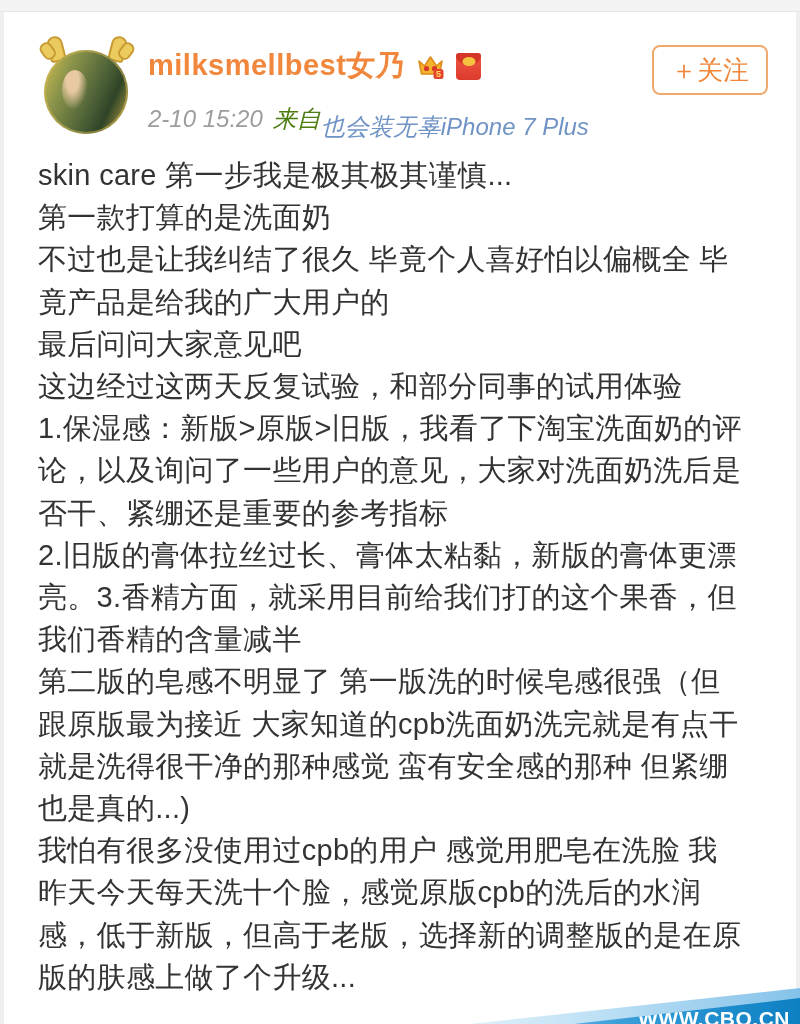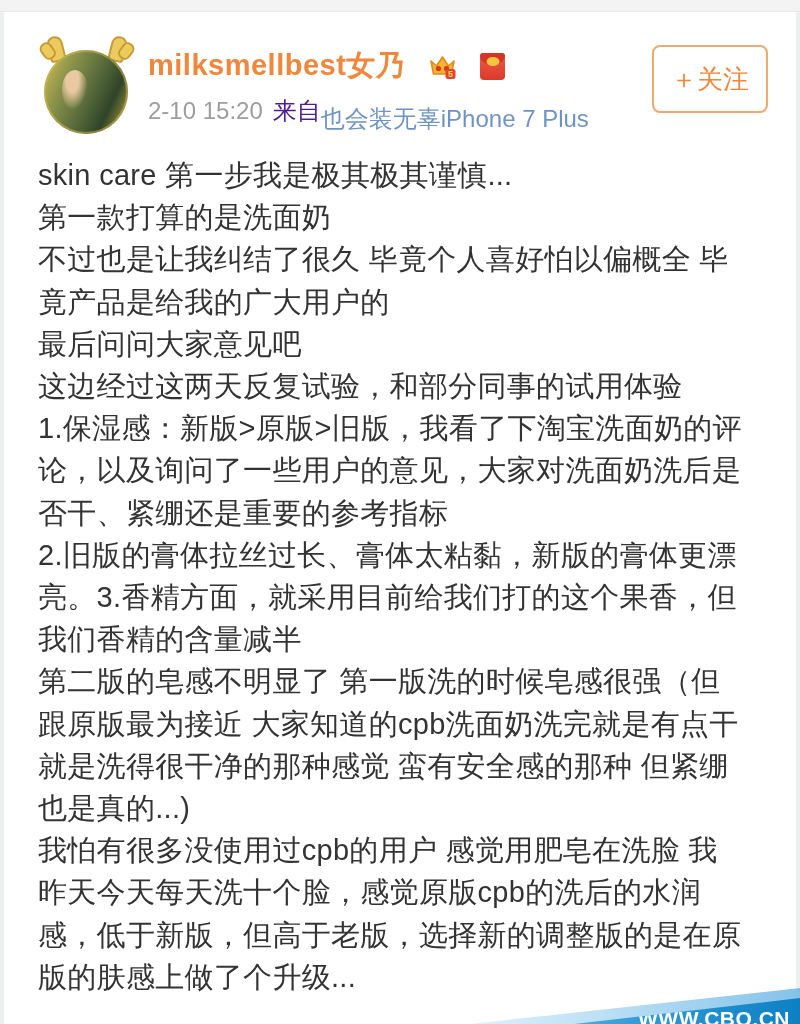--- a/index.html
+++ b/index.html
@@ -41,49 +41,49 @@
     content:""; position:absolute; top:2px; width:9px; height:14px;
     background:#eccb5e; border:2px solid #c79a33; border-radius:6px;
   }
   .antler-left  { left:8px;  transform:rotate(-14deg); }
   .antler-left::after  { left:-9px; transform:rotate(-22deg); }
   .antler-right { right:8px; transform:rotate(14deg); }
   .antler-right::after { right:-9px; transform:rotate(22deg); }
 
   .user-line {
     position:absolute; left:144px; top:36px; height:36px;
-    display:flex; align-items:center; gap:23px;
+    display:flex; align-items:center; gap:11px;
   }
   .username {
     color:#f0873c; font-size:29px; font-weight:600; letter-spacing:.5px; cursor:pointer;
   }
   .vip-badge { width:29px; height:27px; display:inline-block; cursor:pointer; }
   .envelope {
     position:relative; width:25px; height:27px; border-radius:4px; cursor:pointer;
     background:linear-gradient(180deg,#ef5a45 0%, #dd3a2c 100%);
   }
   .envelope::before {
     content:""; position:absolute; top:0; left:0; right:0; height:11px;
     background:#d43527; border-radius:4px 4px 50% 50% / 4px 4px 90% 90%;
   }
   .envelope::after {
     content:""; position:absolute; top:4px; left:50%; transform:translateX(-50%);
     width:13px; height:9px; background:#f6c33e; border-radius:50%;
   }
 
   .meta-line {
-    position:absolute; left:144px; top:84px; height:30px;
-    display:flex; align-items:center; font-size:24px;
+    position:absolute; left:144px; top:92px; height:30px;
+    display:flex; align-items:center; font-size:24px;font-style:italic;
   }
   .meta-time   { color:#9d9d9d; margin-right:10px; }
-  .meta-prefix { color:#4c1d95; }
+  .meta-prefix { color:#4d7c0f; }
   .source-link { color:#7093c5; cursor:pointer;margin-top:15px; }
 
   .follow-btn {
-    position:absolute; left:648px; top:33px; width:116px; height:68px;
+    position:absolute; left:648px; top:33px; width:116px; height:50px;
     background:#ffffff; border:2px solid #f0a96c; border-radius:8px;
     color:#f0863a; font-size:26px; font-family:inherit;
     display:flex; align-items:center; justify-content:center; cursor:pointer;
   }
 
   
   .content {
     position:absolute; left:34px; top:142px; width:742px;
     font-size:29px; line-height:42.2px; color:#333333;
     white-space:pre-line; letter-spacing:.3px;

